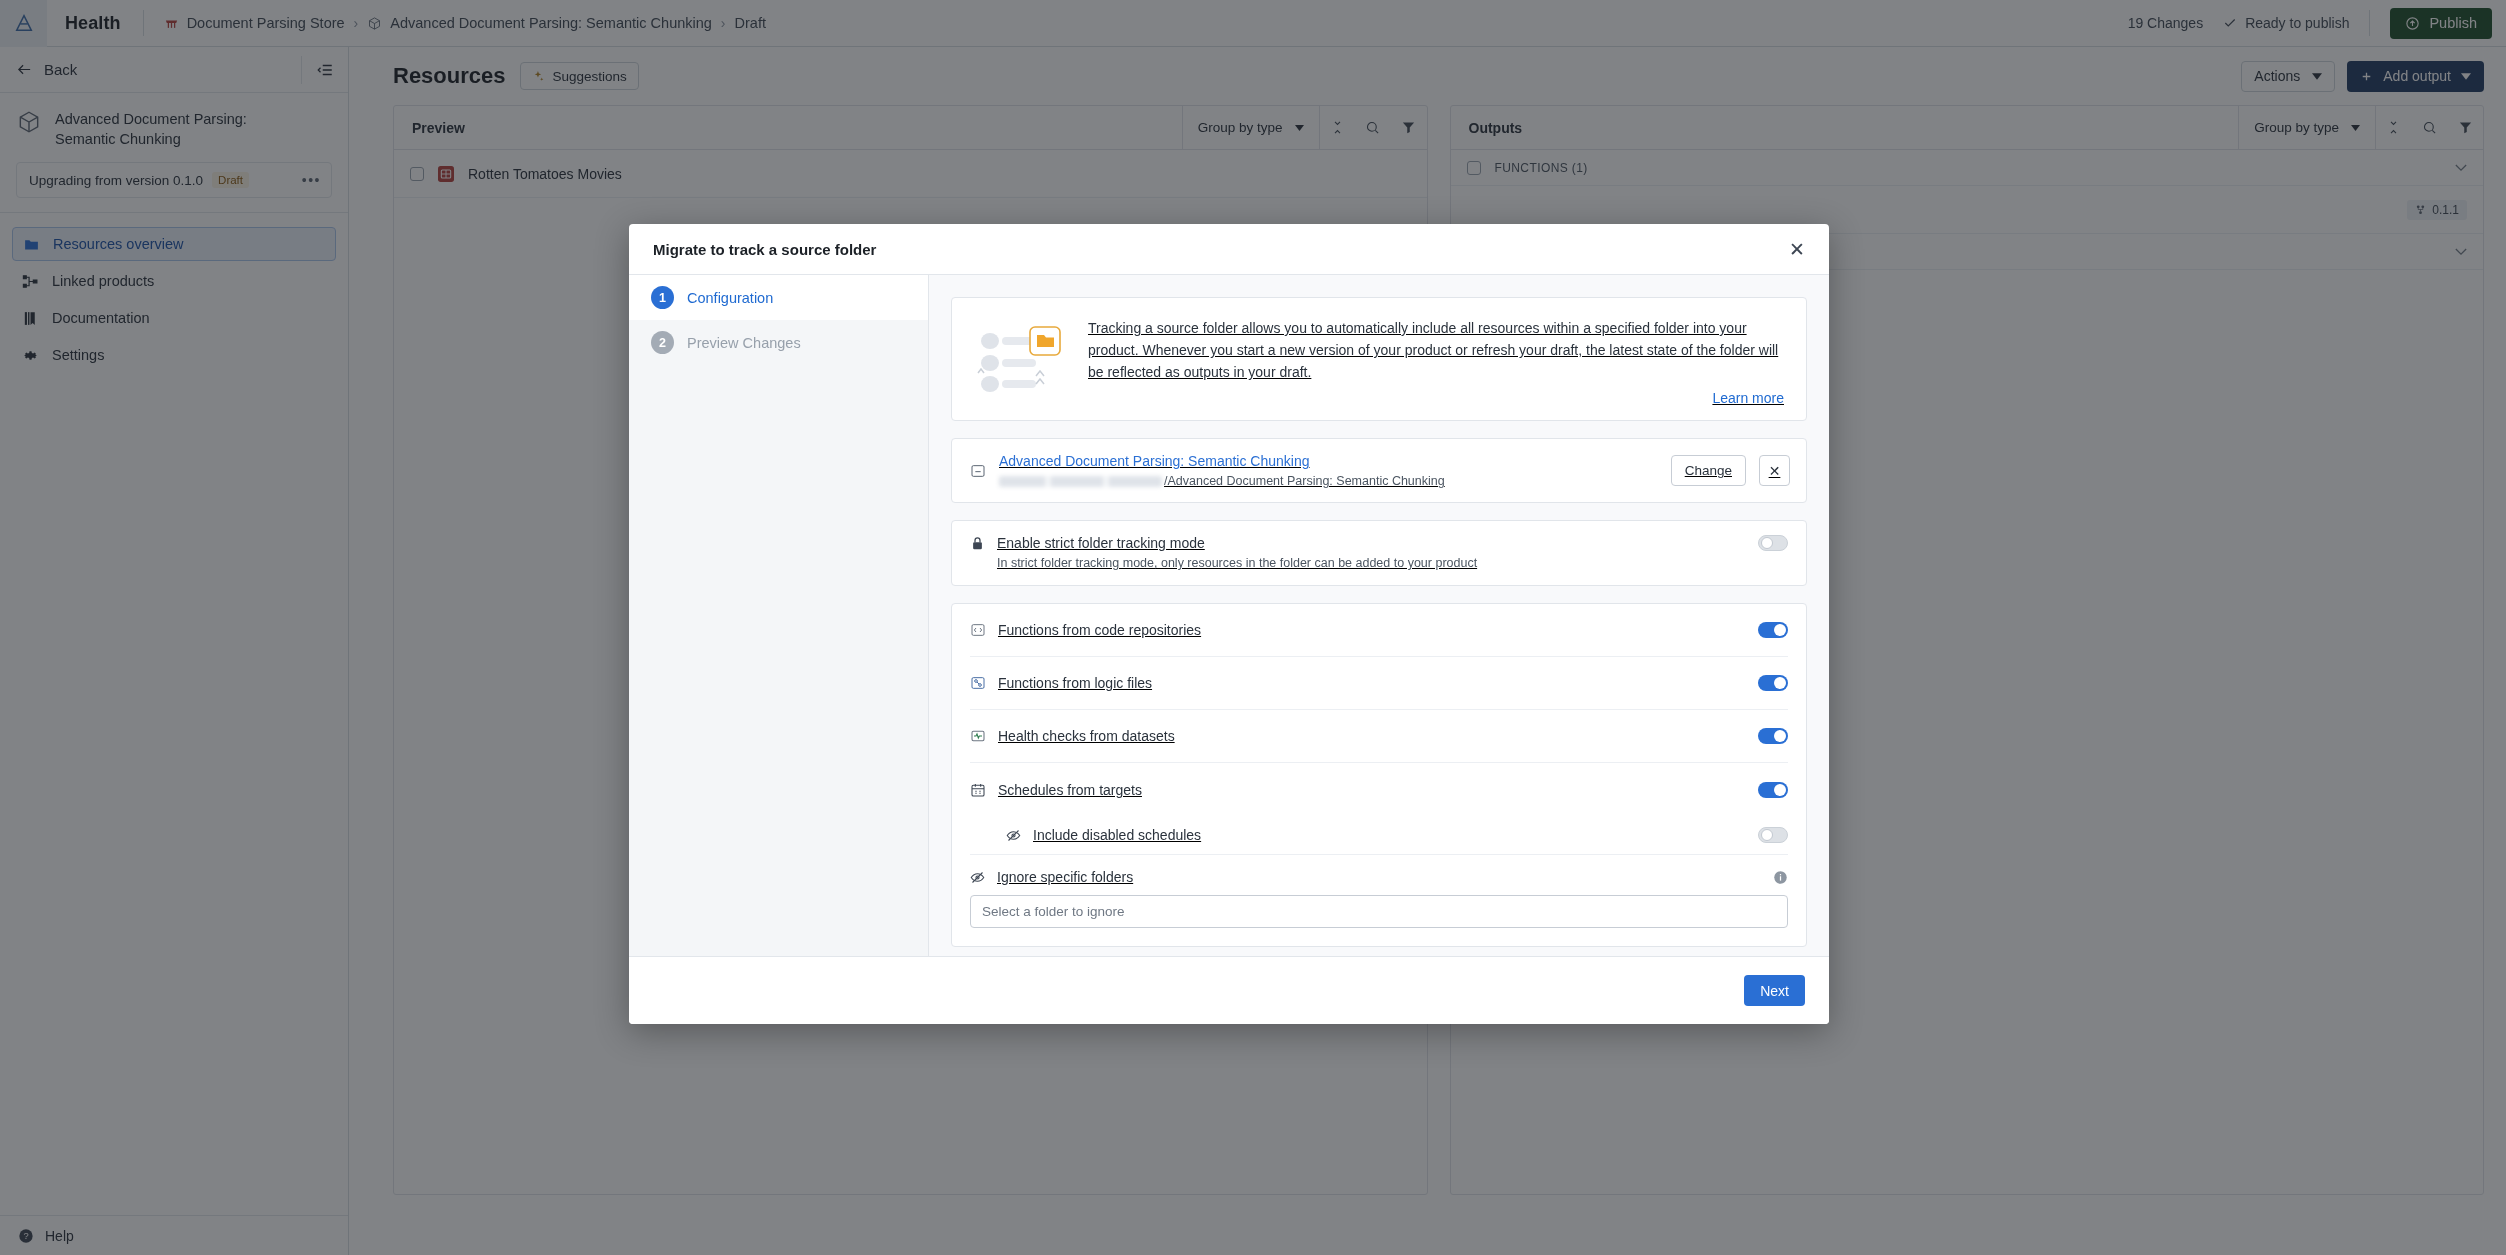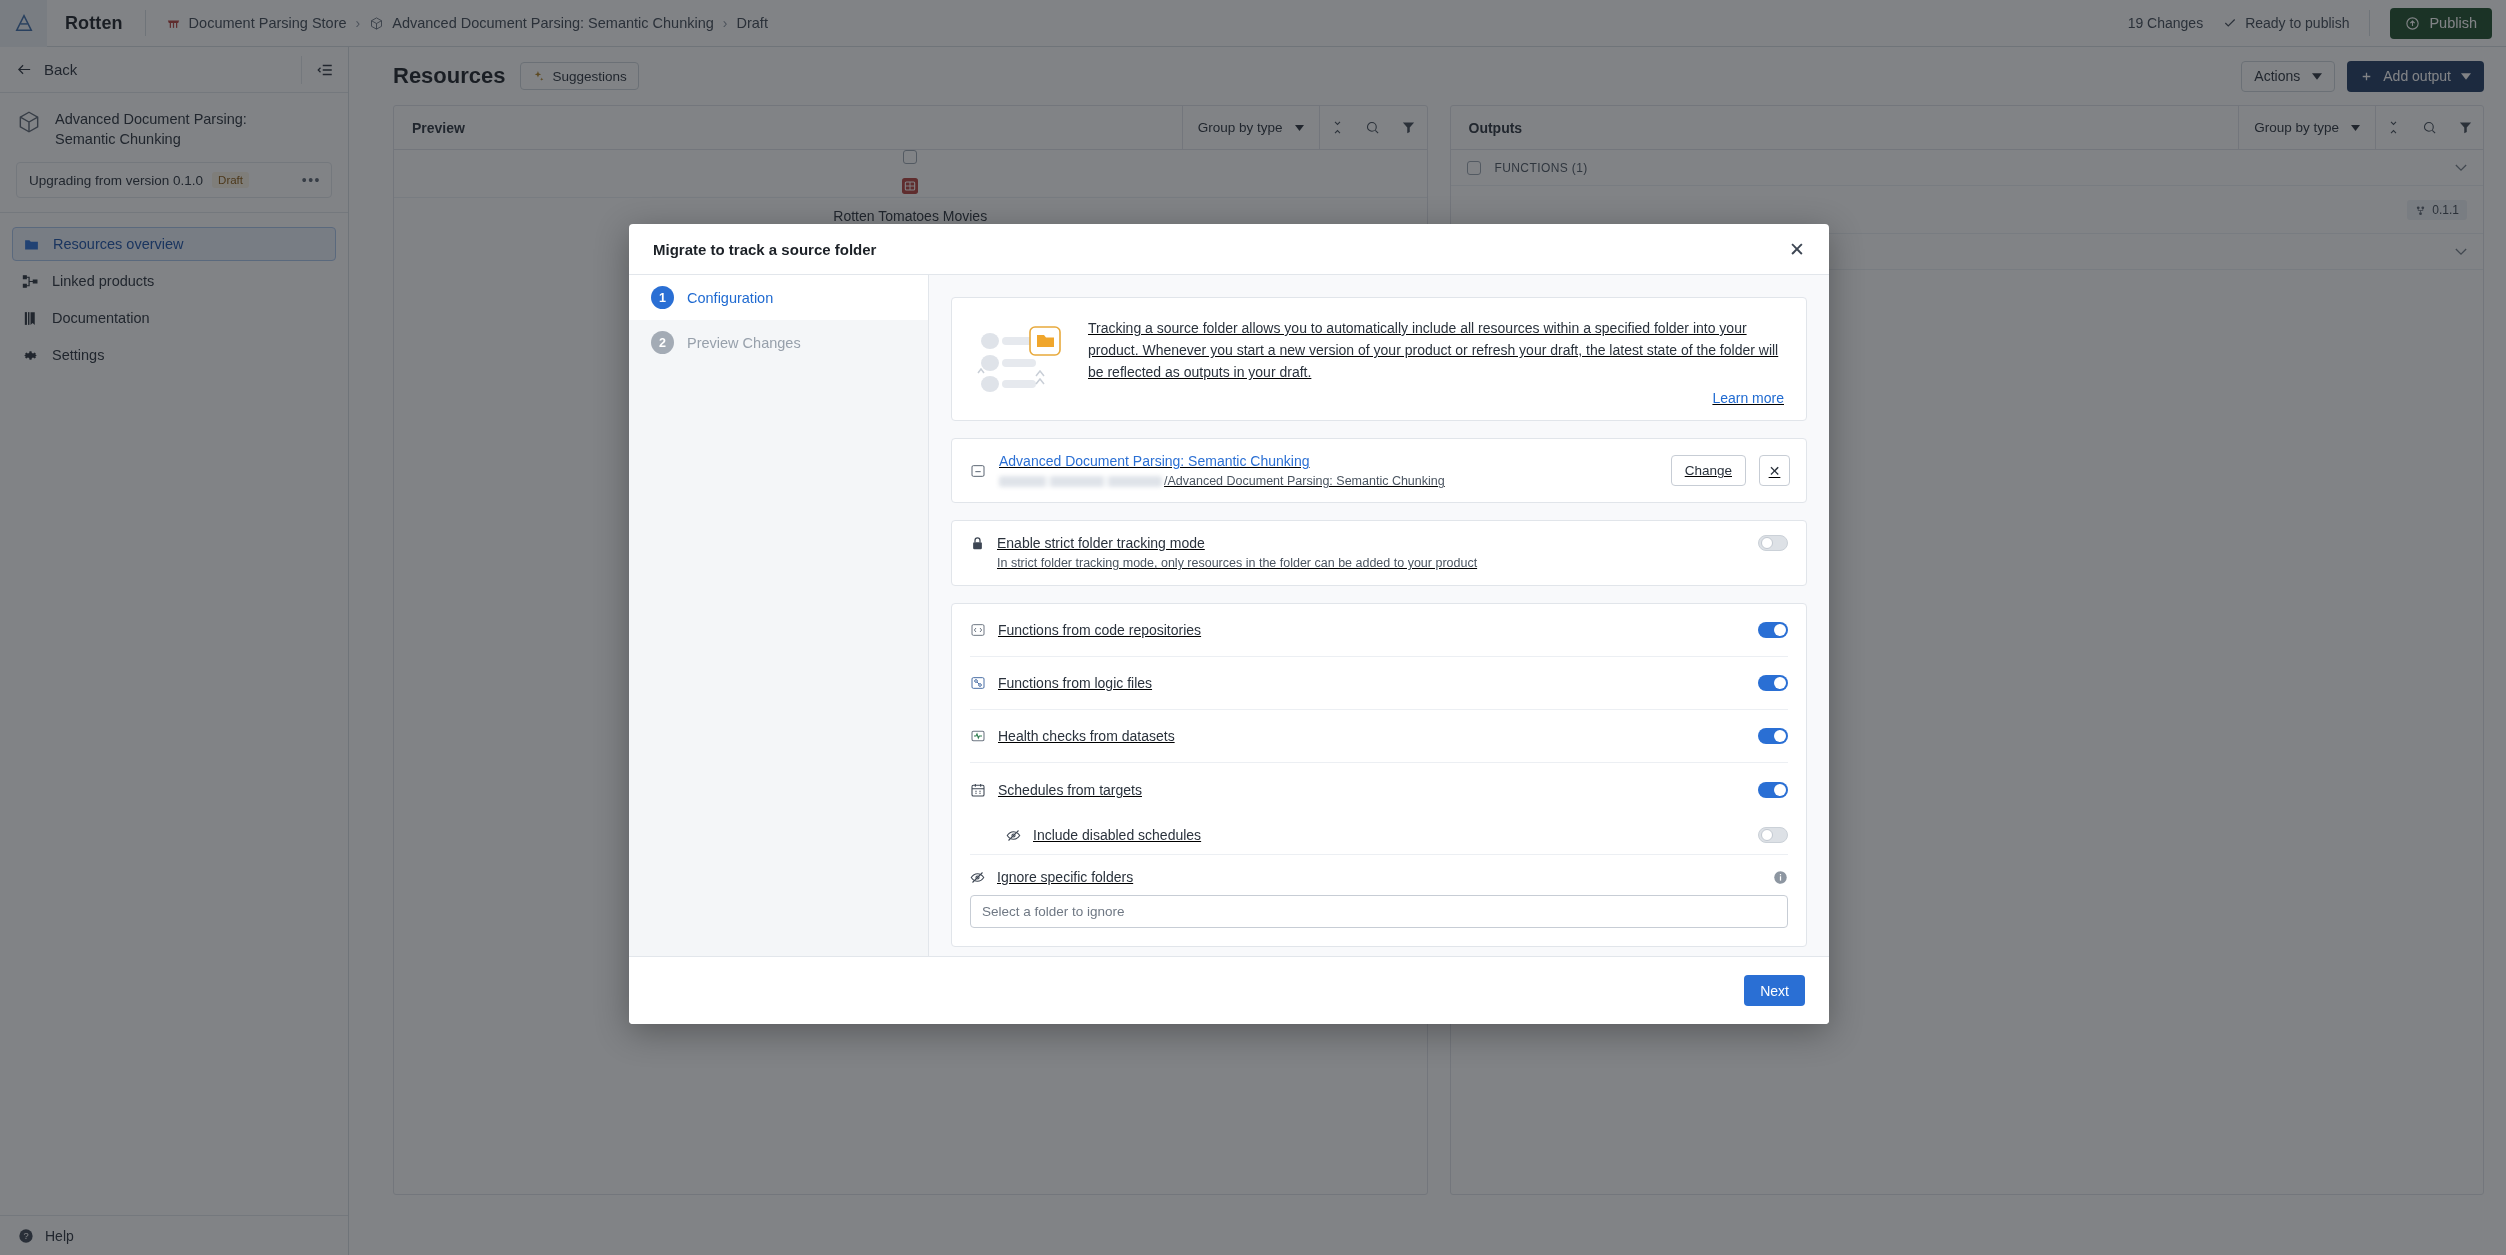--- a/index.html
+++ b/index.html
@@ -137,21 +137,21 @@
   }
   .tool-ic.bordered { border-left: 1px solid #dfe3e8; }
 
   .grp-row {
     height: 36px; display: flex; align-items: center; gap: 14px; padding: 0 16px;
     border-bottom: 1px solid #eceff3;
   }
   .cbox { width: 14px; height: 14px; border: 1px solid #9aa4b0; border-radius: 3px; background: #fff; flex: none; cursor: pointer; }
   .grp-label { font-size: 12px; color: #4b5561; letter-spacing: .4px; }
   .chev-end { margin-left: auto; color: #737d89; }
-  .res-row { height: 48px; display: flex; align-items: center; gap: 14px; padding: 0 16px; border-bottom: 1px solid #eceff3; flex-direction: column; }
+  .res-row { height: 48px; display: flex; align-items: center; gap: 14px; padding: 0 16px; border-bottom: 1px solid #eceff3; }
   .res-name { font-size: 14px; color: #2a323c; }
   .ver-pill {
     margin-left: auto; display: flex; align-items: center; gap: 6px;
     background: #eef1f5; border-radius: 3px; padding: 3px 8px; font-size: 12px; color: #404a56;
   }
 
   
   .modal {
     position: absolute; z-index: 60;
     left: 629px; top: 224px; width: 1200px; height: 800px;
@@ -260,21 +260,21 @@
 
   <div class="app-shell">
 
     <div class="topbar">
       <div class="logo-box">
         <svg class="logo-glyph" viewBox="0 0 24 24" fill="none" stroke="#3b6ca8" stroke-width="1.6">
           <path d="M4 20 L12 4 L20 20 Z"></path>
             <path d="M8 13 L16 13"></path>
         </svg>
       </div>
-      <div class="app-name">Rotten</div>
+      <div class="app-name">Health</div>
       <div class="vsep"></div>
       <div class="crumbs">
         <div class="crumb">
           <span class="ic">
             <svg width="15" height="15" viewBox="0 0 24 24" fill="#b4413c">
                 <path d="M3 7h18l-1.5 4H4.5z"></path>
                 <rect x="6" y="11" width="2" height="8"></rect>
                 <rect x="11" y="11" width="2" height="8"></rect>
                 <rect x="16" y="11" width="2" height="8"></rect>
               </svg>

